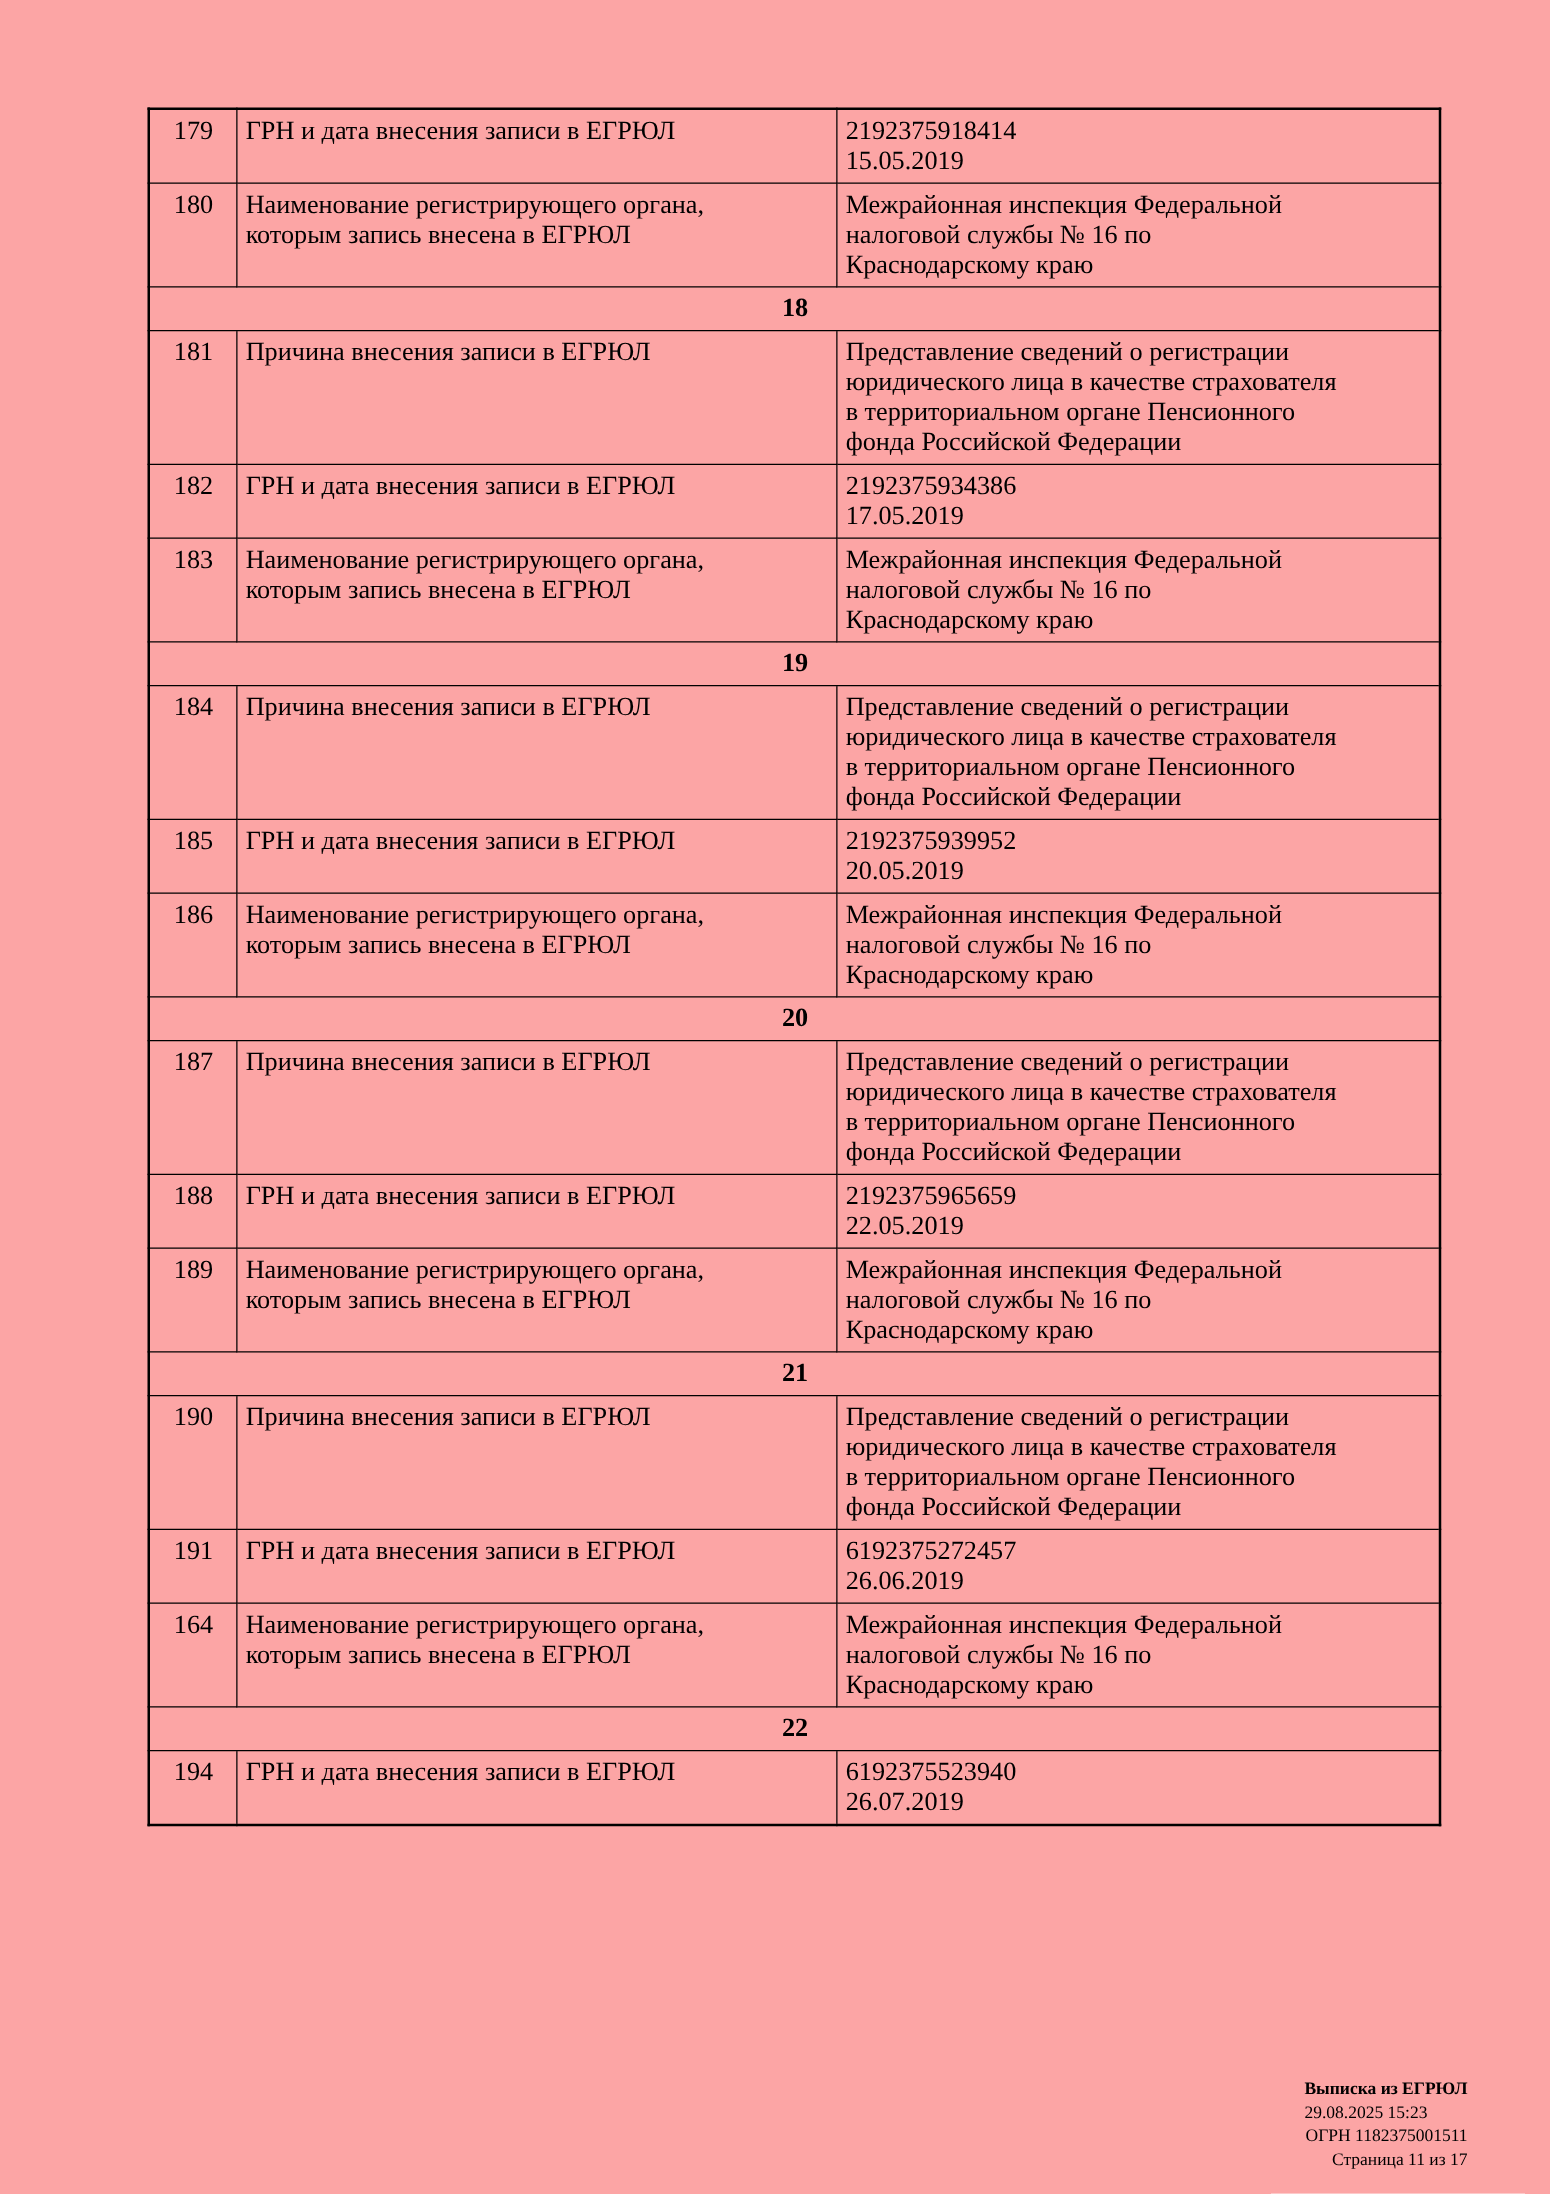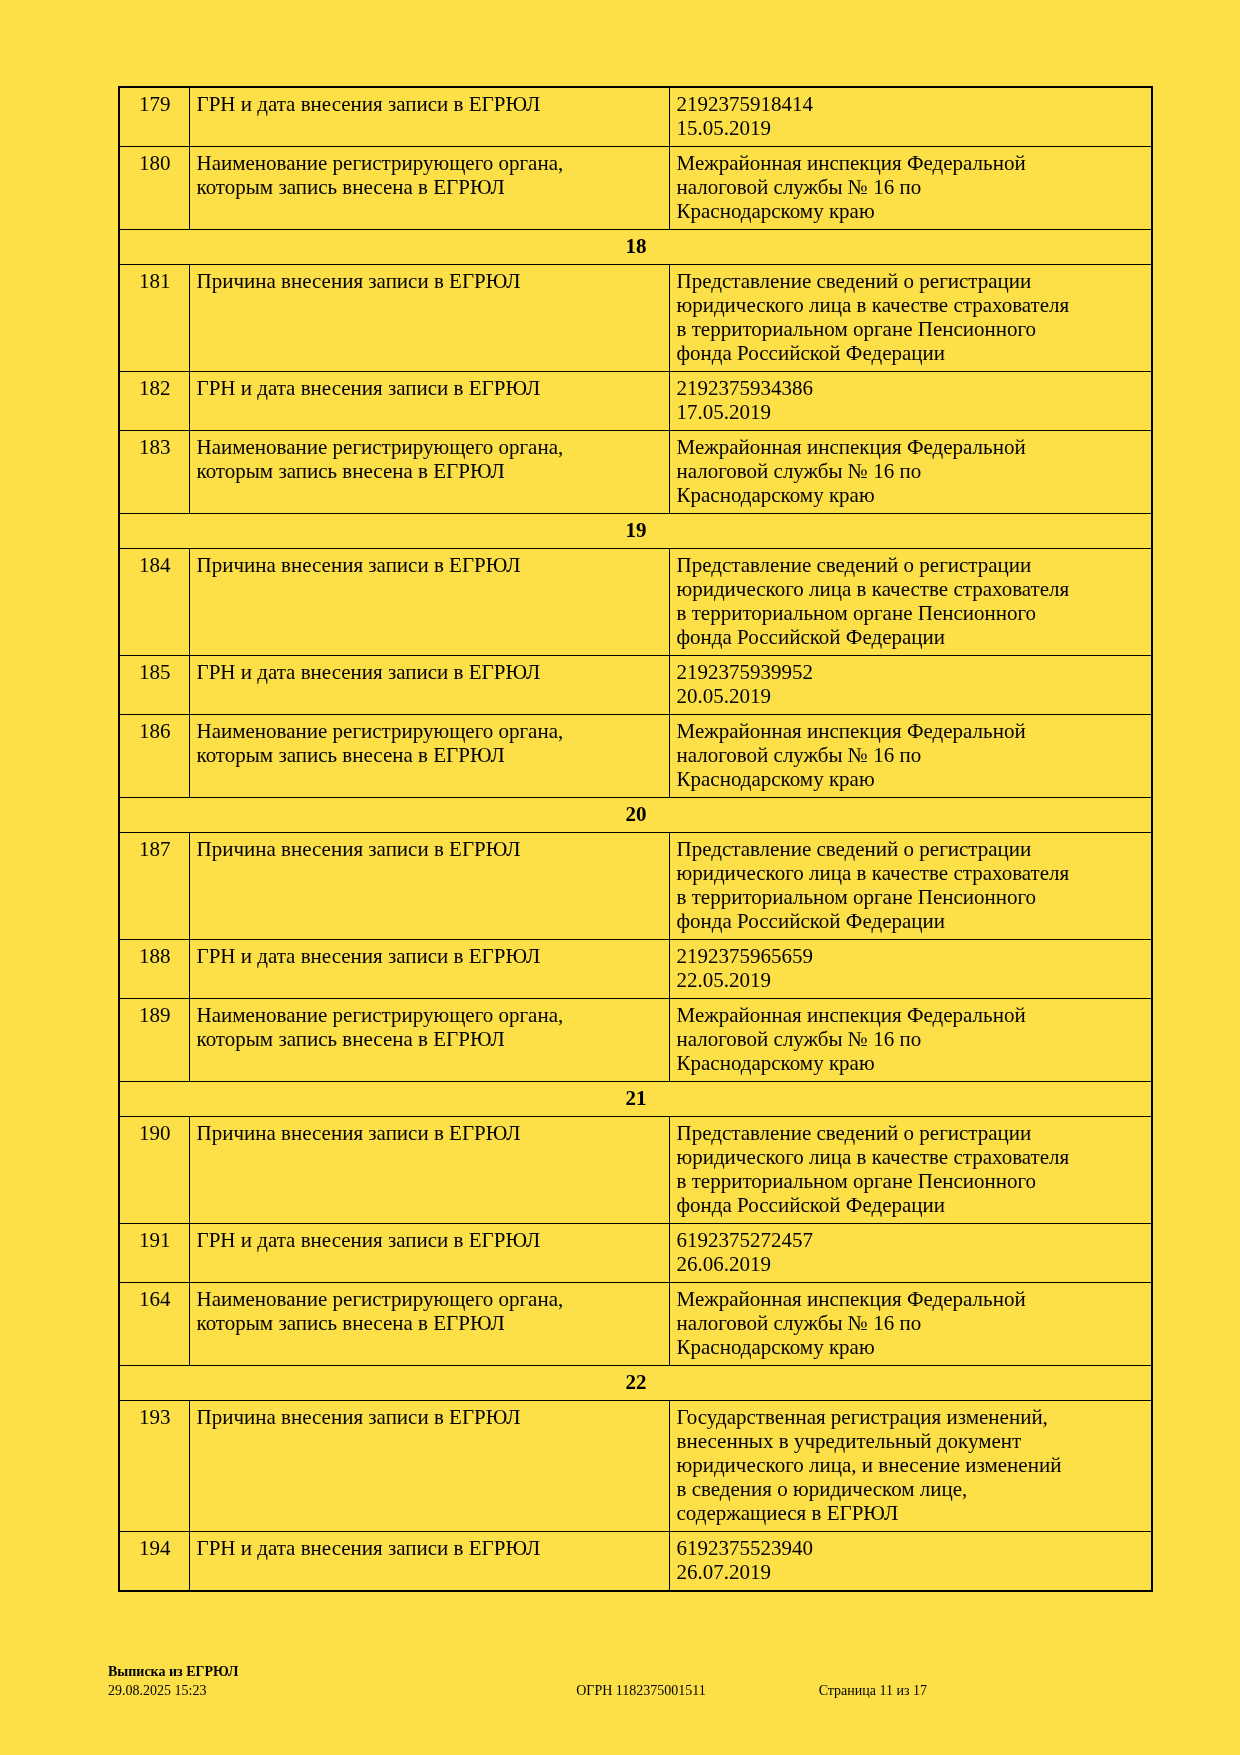--- a/index.html
+++ b/index.html
@@ -4,21 +4,21 @@
 <style>
   html, body {
     margin: 0;
     padding: 0;
     background: #ffffff;
   }
   .page {
     position: relative;
     width: 1240px;
     height: 1755px;
-    background: #fde047;
+    background: #fca5a5;
     color: #000000;
     font-family: "Liberation Serif", "DejaVu Serif", serif;
     overflow: hidden;
   }
   table.registry {
     position: absolute;
     top: 86px;
     left: 118px;
     width: 1033px;
     border-collapse: collapse;
@@ -49,20 +49,21 @@
   }
   .footer {
     position: absolute;
     left: 108px;
     top: 1662px;
     width: 1066px;
     display: flex;
     align-items: flex-end;
     font-size: 14px;
     line-height: 19px;
+    flex-direction: column;
   }
   .footer .f-left  { flex: 1 1 0; text-align: left; }
   .footer .f-title { font-weight: bold; }
   .footer .f-center{ flex: 1 1 0; text-align: center; }
   .footer .f-right { flex: 1 1 0; text-align: left; }
 </style>
 </head>
 <body>
 
 <div class="page">
@@ -184,29 +185,20 @@
       <tr>
         <td class="c-num">164</td>
         <td class="c-label">Наименование регистрирующего органа,
 которым запись внесена в ЕГРЮЛ</td>
         <td class="c-value">Межрайонная инспекция Федеральной
 налоговой службы № 16 по
 Краснодарскому краю</td>
       </tr>
       <tr class="section-row">
         <td class="c-section" colspan="3">22</td>
-      </tr>
-      <tr>
-        <td class="c-num">193</td>
-        <td class="c-label">Причина внесения записи в ЕГРЮЛ</td>
-        <td class="c-value">Государственная регистрация изменений,
-внесенных в учредительный документ
-юридического лица, и внесение изменений
-в сведения о юридическом лице,
-содержащиеся в ЕГРЮЛ</td>
       </tr>
       <tr>
         <td class="c-num">194</td>
         <td class="c-label">ГРН и дата внесения записи в ЕГРЮЛ</td>
         <td class="c-value">6192375523940
 26.07.2019</td>
       </tr>
 
     </tbody>
   </table>

